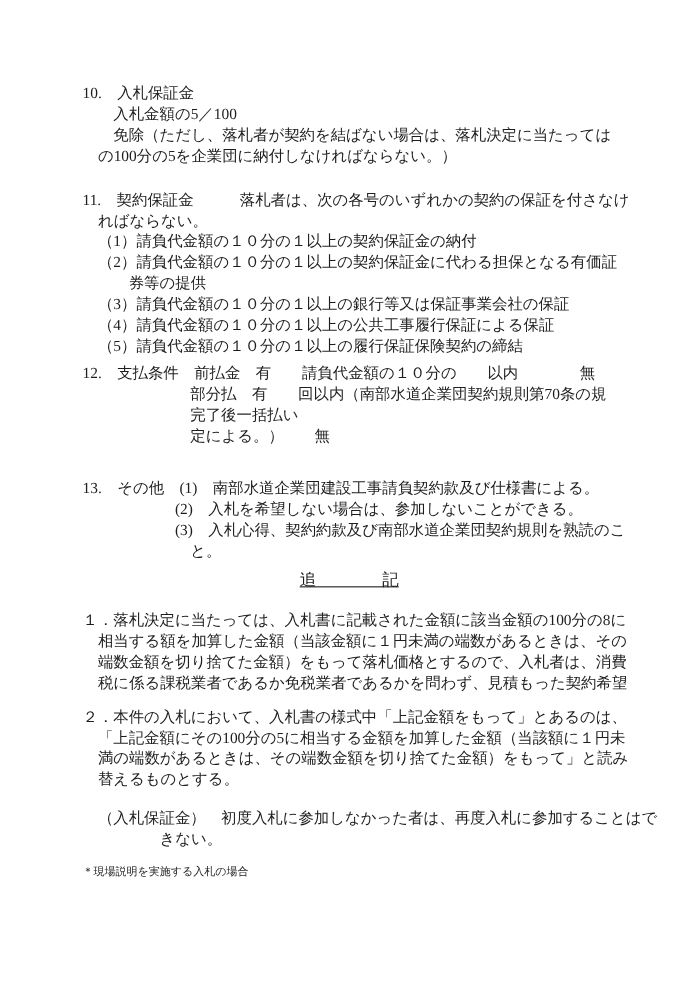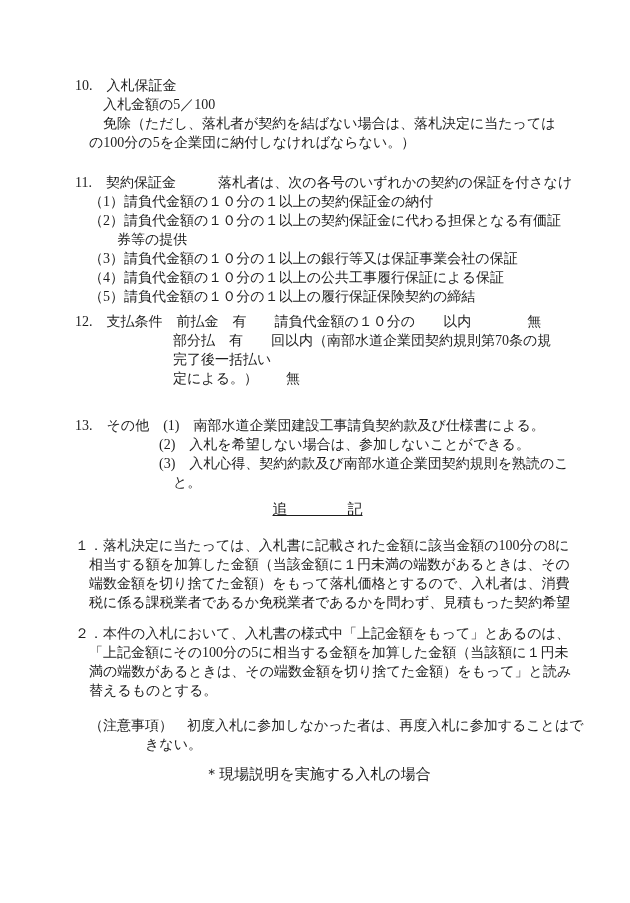--- a/index.html
+++ b/index.html
@@ -37,41 +37,41 @@
     line-height: 22px;
     white-space: pre;
     text-decoration: underline;
   }
   .b-ps1 { margin-top: 16px; }
   .b-ps2 { margin-top: 12px; }
   .b-note { margin-top: 16px; }
   .footnote {
     margin-top: 12px;
     width: 485px;
-    text-align: center;
-    font-size: 15px;
+    font-size: 10px;
     line-height: 16px;
     white-space: pre;
   }
 </style>
 </head>
 <body>
 
 <div class="page">
   <div class="doc">
 
     <section class="block b-item10">
         <div class="line">10.　入札保証金</div>
         <div class="line">　　入札金額の5／100</div>
         <div class="line">　　免除（ただし、落札者が契約を結ばない場合は、落札決定に当たっては</div>
         <div class="line">　の100分の5を企業団に納付しなければならない。）</div>
       </section>
 
     <section class="block b-item11">
         <div class="line">11.　契約保証金　　　落札者は、次の各号のいずれかの契約の保証を付さなけ</div>
+        <div class="line">　ればならない。</div>
         <div class="line">　（1）請負代金額の１０分の１以上の契約保証金の納付</div>
         <div class="line">　（2）請負代金額の１０分の１以上の契約保証金に代わる担保となる有価証</div>
         <div class="line">　　　券等の提供</div>
         <div class="line">　（3）請負代金額の１０分の１以上の銀行等又は保証事業会社の保証</div>
         <div class="line">　（4）請負代金額の１０分の１以上の公共工事履行保証による保証</div>
         <div class="line">　（5）請負代金額の１０分の１以上の履行保証保険契約の締結</div>
       </section>
 
     <section class="block b-item12">
         <div class="line">12.　支払条件　前払金　有　　請負代金額の１０分の　　以内　　　　無</div>
@@ -97,20 +97,20 @@
       </section>
 
     <section class="block b-ps2">
         <div class="line">２．本件の入札において、入札書の様式中「上記金額をもって」とあるのは、</div>
         <div class="line">　「上記金額にその100分の5に相当する金額を加算した金額（当該額に１円未</div>
         <div class="line">　満の端数があるときは、その端数金額を切り捨てた金額）をもって」と読み</div>
         <div class="line">　替えるものとする。</div>
       </section>
 
     <section class="block b-note">
-        <div class="line">　（注意事項）　初度入札に参加しなかった者は、再度入札に参加することはで</div>
+        <div class="line">　（入札保証金）　初度入札に参加しなかった者は、再度入札に参加することはで</div>
         <div class="line">　　　　　きない。</div>
       </section>
 
     <div class="footnote">＊現場説明を実施する入札の場合</div>
 
   </div>
 </div>
 
 </body></html>

